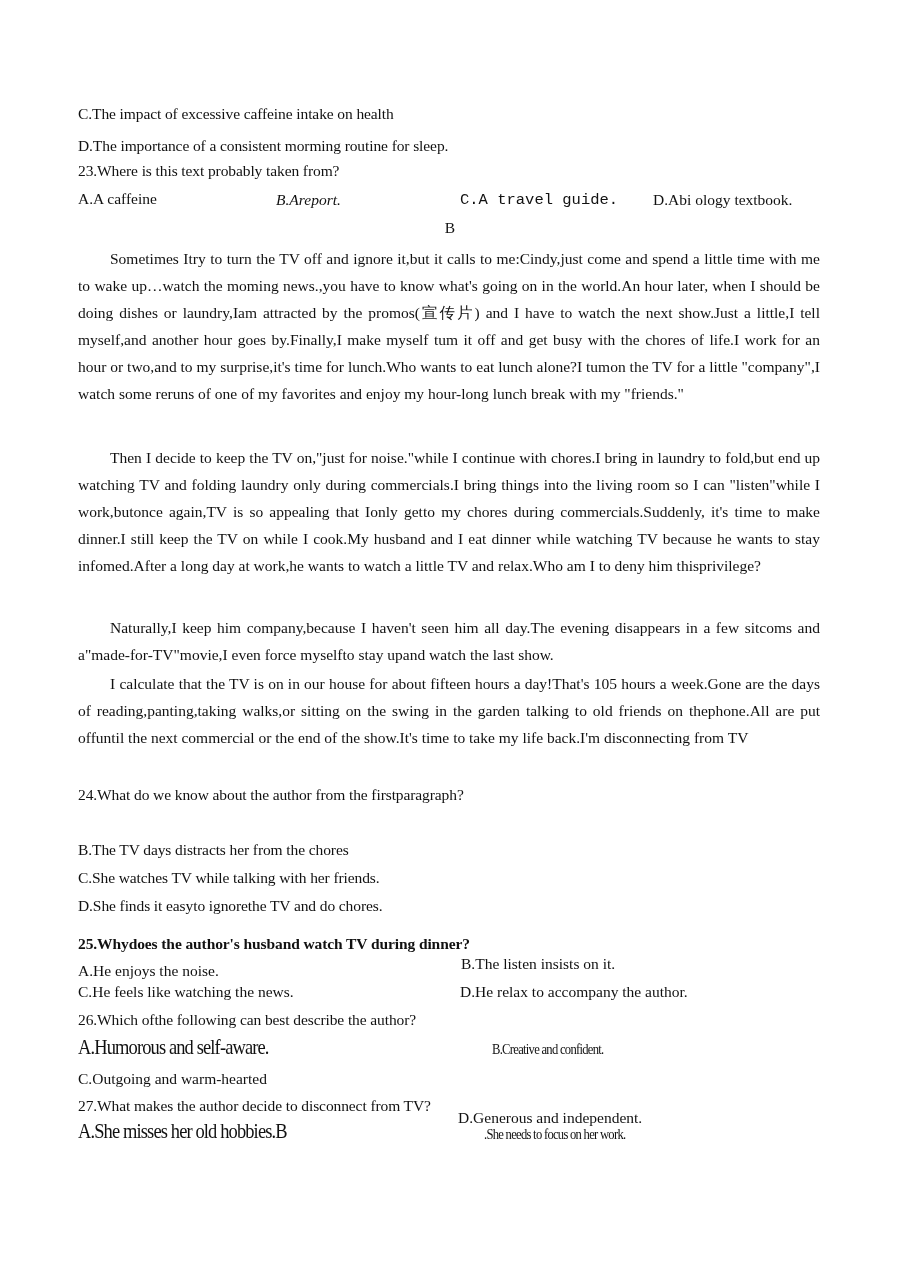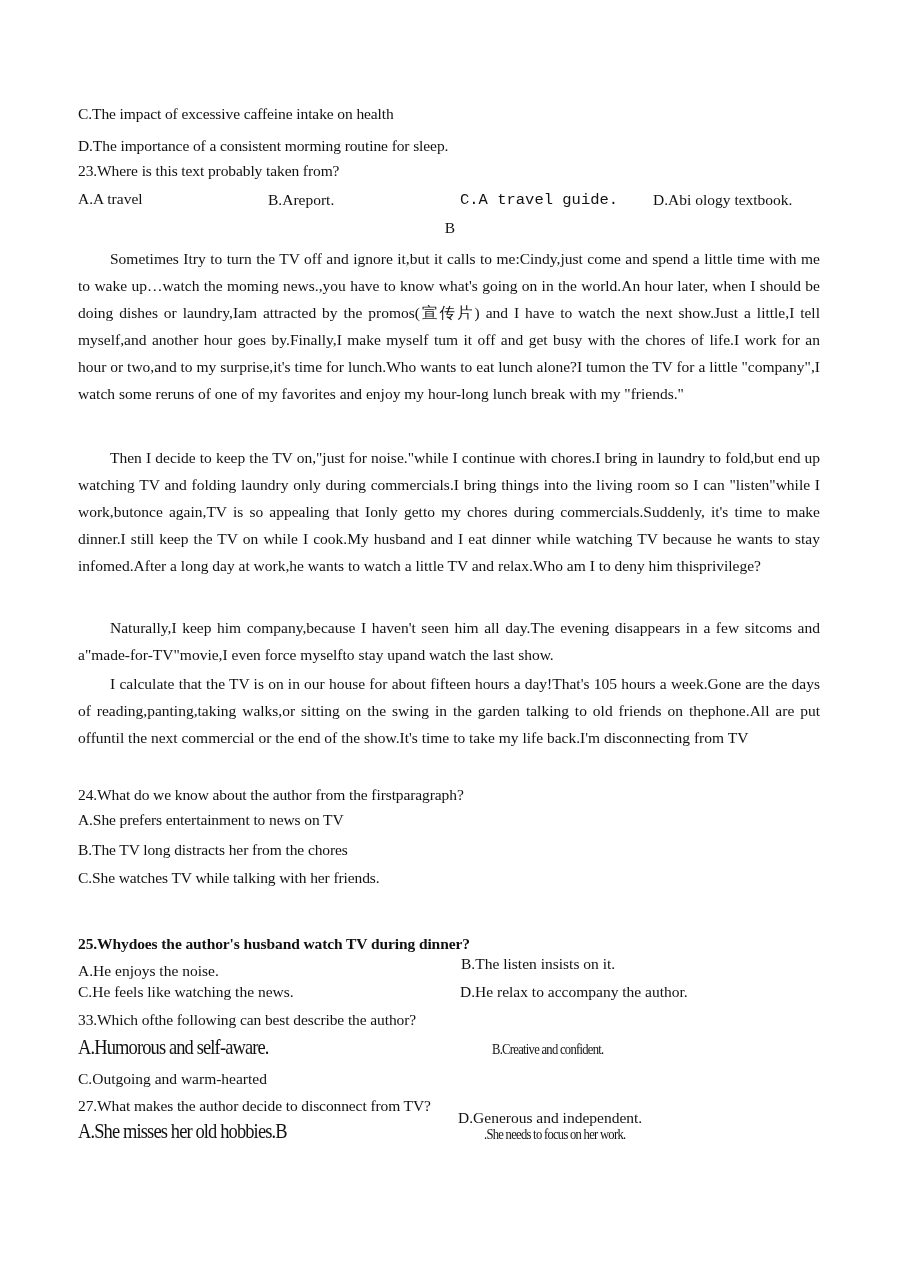--- a/index.html
+++ b/index.html
@@ -68,44 +68,44 @@
   </style>
 </head>
 <body>
 
 <div class="page">
 
   <div class="ln" style="top:136px;">D.The importance of a consistent morming routine for sleep.</div>
   <div class="ln" style="top:104px;">C.The impact of excessive caffeine intake on health</div>
 
   <div class="ln" style="top:161px;">23.Where is this text probably taken from?</div>
-  <div class="opt" style="left:78px; top:189px;">A.A  travel</div>
-  <div class="opt" style="left:268px; top:190px;">B.Areport.</div>
+  <div class="opt" style="left:78px; top:189px;">A.A  caffeine</div>
+  <div class="opt" style="left:276px; top:190px;font-style:italic;">B.Areport.</div>
   <div class="opt" style="left:460px; top:190px;font-family:Liberation Mono, monospace;">C.A travel guide.</div>
   <div class="opt" style="left:653px; top:190px;">D.Abi ology textbook.</div>
 
   <div class="center" style="top:218px;">B</div>
 
   <div class="para" style="top:245px;">Sometimes Itry to turn the TV off and ignore it,but it calls to me:Cindy,just come and spend a little time with me to wake up…watch the moming news.,you have to know what's going on in the world.An hour later, when I should be doing dishes or laundry,Iam attracted by the promos(宣传片)  and I have to watch the next show.Just a little,I tell myself,and another hour goes by.Finally,I make myself tum it off and get busy with the chores of life.I work for an hour or two,and to my surprise,it's time for lunch.Who wants to eat lunch alone?I tumon the TV for a little "company",I watch some reruns of one of my favorites and enjoy my hour-long lunch break with my  "friends."</div>
   <div class="para" style="top:444px;">Then I decide to keep the TV on,"just for noise."while I continue with chores.I bring in laundry to fold,but end up watching TV and folding laundry only during commercials.I bring things into the living room so I can "listen"while I work,butonce again,TV is so appealing that Ionly getto my chores during commercials.Suddenly, it's time to make dinner.I still keep the TV on while I cook.My husband and I eat dinner while watching TV because he wants to stay infomed.After a long day at work,he wants to watch a little TV and relax.Who am I to deny him thisprivilege?</div>
   <div class="para" style="top:614px;">Naturally,I keep him company,because I haven't seen him all day.The evening disappears in a few sitcoms and a"made-for-TV"movie,I even force myselfto stay upand watch the last show.</div>
   <div class="para" style="top:670px;">I calculate that the TV is on in our house for about fifteen hours a day!That's  105 hours a week.Gone are the days of reading,panting,taking walks,or sitting on the swing in the garden talking to old friends on thephone.All are put offuntil the next commercial or the end of the show.It's time to take my life back.I'm disconnecting from TV</div>
 
   <div class="ln" style="top:785px;">24.What do we know about the author from the firstparagraph?</div>
-  <div class="ln" style="top:810px;">A.She prefers entertainment to news on TV</div>
-  <div class="ln" style="top:840px;">B.The TV long distracts her from the chores</div>
+  <div class="ln" style="top:840px;">B.The TV days distracts her from the chores</div>
   <div class="ln" style="top:868px;">C.She watches TV while talking with her friends.</div>
+  <div class="ln" style="top:896px;">D.She finds it easyto ignorethe TV and do chores.</div>
 
   <div class="ln" style="top:934px;font-weight:bold;">25.Whydoes the author's husband watch TV during dinner?</div>
   <div class="opt" style="left:78px; top:961px;">A.He enjoys the noise.</div>
   <div class="opt" style="left:461px; top:954px;">B.The listen insists on it.</div>
   <div class="opt" style="left:78px; top:982px;">C.He feels like watching the news.</div>
   <div class="opt" style="left:460px; top:982px;">D.He relax to accompany the author.</div>
 
-  <div class="ln" style="top:1010px;">33.Which ofthe following can best describe the author?</div>
+  <div class="ln" style="top:1010px;">26.Which ofthe following can best describe the author?</div>
   <div class="opt big" style="left:78px; top:1037px;">A.Humorous and self-aware.</div>
   <div class="opt small" style="left:492px; top:1040px;">B.Creative and confident.</div>
   <div class="opt" style="left:78px; top:1069px;">C.Outgoing and warm-hearted</div>
   <div class="opt" style="left:458px; top:1068px;margin-top:40px;">D.Generous and independent.</div>
 
   <div class="ln" style="top:1096px;">27.What makes the author decide to disconnect from TV?</div>
   <div class="opt big" style="left:78px; top:1121px;">A.She misses her old hobbies.B</div>
   <div class="opt small" style="left:484px; top:1125px;">.She needs to focus on her work.</div>
 
 </div>

